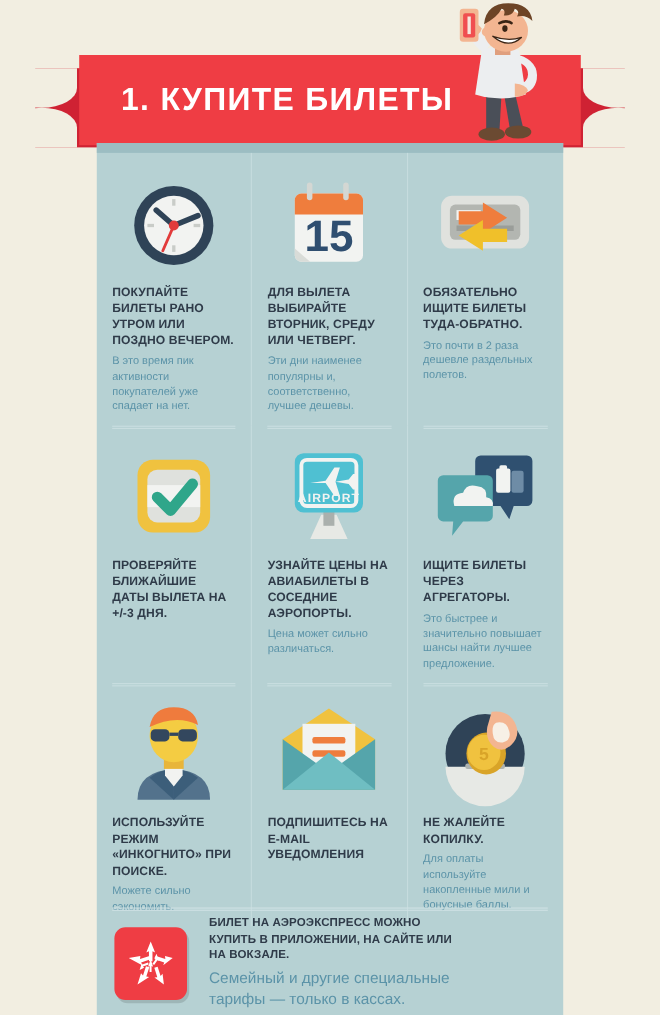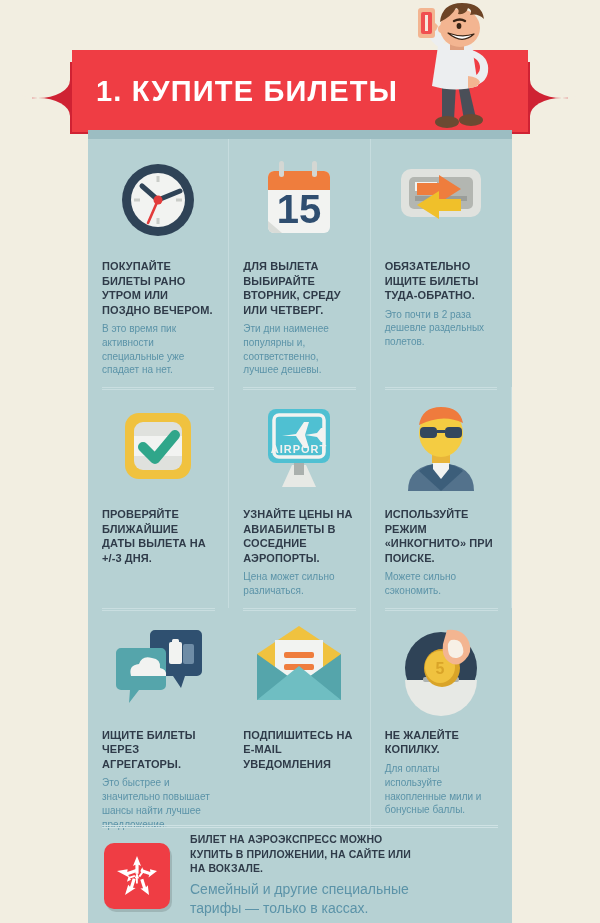--- a/index.html
+++ b/index.html
@@ -27,21 +27,21 @@
   .ribbon-tail.left::before, .ribbon-tail.left::after { left: -26px; }
   .ribbon-tail.right::before, .ribbon-tail.right::after { left: 26px; }
 
   .ribbon-main {
     position: absolute; left: 72px; top: 50px; width: 456px; height: 82px;
     background: #ef3d44;
     display: flex; align-items: center;
   }
   .ribbon-title {
     color: #ffffff; font-size: 29px; font-weight: bold; letter-spacing: 1.2px;
-    padding-left: 24px; white-space: nowrap;
+    padding-left: 38px; white-space: nowrap;
   }
 
   
   .mascot { position: absolute; left: 398px; top: 2px; width: 108px; height: 133px; }
 
   
   .panel {
     position: absolute; left: 88px; top: 130px; width: 424px; height: 793px;
     background: #b6d1d3;
   }
@@ -51,21 +51,21 @@
     position: absolute; left: 0; top: 9px; width: 424px;
     display: grid; grid-template-columns: repeat(3, 1fr);
   }
   .cell { position: relative; padding: 16px 14px 10px 14px; }
   .cell.c1, .cell.c2 { border-right: 1px solid #c6dcde; }
   .cell .hr-top {
     position:absolute; left:14px; right:14px; top:0; height:3px;
     border-top:1px solid #c9dee0; border-bottom:1px solid #c9dee0;
   }
 
-  .icon-wrap { height: 96px; display:flex; align-items:flex-start; justify-content:center; margin-bottom: 8px; }
+  .icon-wrap { height: 96px; display:flex; align-items:center; justify-content:center; margin-bottom: 8px; }
 
   .headline {
     color: #2f3b49; font-size: 11px; font-weight: bold; line-height: 1.32;
     text-transform: uppercase; letter-spacing: .1px; margin-bottom: 5px;
   }
   .subtext { color: #5b93a8; font-size: 10px; line-height: 1.38; }
 
   
   .bottom-div {
     position:absolute; left:14px; right:14px; bottom:95px; height:3px;
@@ -150,21 +150,21 @@
             <rect x="41.5" y="63" width="3" height="6" fill="#c9ccc8"></rect>
             <rect x="19" y="43.5" width="6" height="3" fill="#c9ccc8"></rect>
             <rect x="61" y="43.5" width="6" height="3" fill="#c9ccc8"></rect>
             <path d="M43 45 L27 31" stroke="#2f4357" stroke-width="5" stroke-linecap="round"></path>
             <path d="M43 45 L65 36" stroke="#2f4357" stroke-width="5" stroke-linecap="round"></path>
             <path d="M43 45 L33 68" stroke="#e23b3b" stroke-width="2.6" stroke-linecap="round"></path>
             <circle cx="43" cy="45" r="4.5" fill="#e23b3b"></circle>
           </svg>
         </div>
         <div class="headline">ПОКУПАЙТЕ БИЛЕТЫ РАНО УТРОМ ИЛИ ПОЗДНО ВЕЧЕРОМ.</div>
-        <div class="subtext">В это время пик активности специальные уже спадает на нет.</div>
+        <div class="subtext">В это время пик активности покупателей уже спадает на нет.</div>
       </div>
 
       <div class="cell c2">
         <div class="icon-wrap">
           <svg width="86" height="86" viewBox="0 0 86 86">
             <rect x="12" y="16" width="62" height="62" rx="6" fill="#f2f3f1"></rect>
             <path d="M12 22 a6 6 0 0 1 6 -6 h50 a6 6 0 0 1 6 6 v13 h-62 Z" fill="#ef7d3d"></path>
             <path d="M12 66 l14 12 h-8 a6 6 0 0 1 -6 -6 Z" fill="#d9dcd8"></path>
             <rect x="23" y="6" width="5" height="16" rx="2.5" fill="#d4d7d3"></rect>
             <rect x="56" y="6" width="5" height="16" rx="2.5" fill="#d4d7d3"></rect>
@@ -210,56 +210,56 @@
             <path d="M36 62 h14 l10 22 h-34 Z" fill="#e7e9e5"></path>
             <rect x="38" y="56" width="10" height="16" fill="#aab0ad"></rect>
             <rect x="12" y="6" width="62" height="54" rx="8" fill="#4fc0d2"></rect>
             <rect x="18" y="12" width="50" height="42" rx="5" fill="none" stroke="#f2f3f1" stroke-width="3.5"></rect>
             <path d="M26 33 l14 -2 l8 -12 l5 0 l-4 13 l12 -2 l4 -5 l4 0 l-2 7 l2 7 l-4 0 l-4 -5 l-12 -2 l4 13 l-5 0 l-8 -12 Z" fill="#f2f3f1"></path>
             <text x="43" y="50" text-anchor="middle" font-family="Liberation Sans, sans-serif" font-size="11" font-weight="bold" fill="#f2f3f1" letter-spacing="1">AIRPORT</text>
           </svg>
         </div>
         <div class="headline">УЗНАЙТЕ ЦЕНЫ НА АВИАБИЛЕТЫ В СОСЕДНИЕ АЭРОПОРТЫ.</div>
         <div class="subtext">Цена может сильно различаться.</div>
+      </div>
+
+      <div class="cell c3">
+        <div class="hr-top"></div>
+        <div class="icon-wrap">
+          <svg width="96" height="86" viewBox="0 0 96 86">
+            <path d="M44 6 h42 a5 5 0 0 1 5 5 v36 a5 5 0 0 1 -5 5 h-12 l-4 12 l-8 -12 h-18 a5 5 0 0 1 -5 -5 v-36 a5 5 0 0 1 5 -5 Z" fill="#2f5070"></path>
+            <rect x="58" y="18" width="13" height="22" rx="2" fill="#f2f3f1"></rect>
+            <rect x="61" y="15" width="7" height="5" rx="1.5" fill="#f2f3f1"></rect>
+            <rect x="72" y="20" width="11" height="20" rx="2" fill="#6e8ca6"></rect>
+            <path d="M10 24 h40 a5 5 0 0 1 5 5 v32 a5 5 0 0 1 -5 5 h-22 l-10 13 l1 -13 h-9 a5 5 0 0 1 -5 -5 v-32 a5 5 0 0 1 5 -5 Z" fill="#55a5ab"></path>
+            <path d="M20 52 q-3 -11 8 -12 q3 -9 13 -6 q9 1 8 10 q7 1 6 8 Z" fill="#f2f3f1"></path>
+          </svg>
+        </div>
+        <div class="headline">ИЩИТЕ БИЛЕТЫ ЧЕРЕЗ АГРЕГАТОРЫ.</div>
+        <div class="subtext">Это быстрее и значительно повышает шансы найти лучшее предложение.</div>
       </div>
 
       <div class="cell c1">
         <div class="hr-top"></div>
         <div class="icon-wrap">
           <svg width="90" height="92" viewBox="0 0 90 92">
             <path d="M12 88 q0 -26 33 -28 q33 2 33 28 Z" fill="#53728c"></path>
             <path d="M45 60 q-14 1 -22 8 l22 20 Z" fill="#3c5e7a"></path>
             <path d="M45 60 q14 1 22 8 l-22 20 Z" fill="#3c5e7a"></path>
             <path d="M37 56 h16 v10 l-8 10 l-8 -10 Z" fill="#f2f3f1"></path>
             <rect x="36" y="44" width="18" height="16" fill="#e8b53a"></rect>
             <ellipse cx="45" cy="30" rx="22" ry="24" fill="#f4cc42"></ellipse>
             <path d="M23 22 q3 -18 22 -18 q19 0 22 16 q-20 -10 -44 2 Z" fill="#ef7b3d"></path>
             <rect x="24" y="24" width="17" height="11" rx="4" fill="#33475e"></rect>
             <rect x="49" y="24" width="17" height="11" rx="4" fill="#33475e"></rect>
             <rect x="41" y="27" width="8" height="3" fill="#33475e"></rect>
           </svg>
         </div>
         <div class="headline">ИСПОЛЬЗУЙТЕ РЕЖИМ «ИНКОГНИТО» ПРИ ПОИСКЕ.</div>
         <div class="subtext">Можете сильно сэкономить.</div>
-      </div>
-
-      <div class="cell c3">
-        <div class="hr-top"></div>
-        <div class="icon-wrap">
-          <svg width="96" height="86" viewBox="0 0 96 86">
-            <path d="M44 6 h42 a5 5 0 0 1 5 5 v36 a5 5 0 0 1 -5 5 h-12 l-4 12 l-8 -12 h-18 a5 5 0 0 1 -5 -5 v-36 a5 5 0 0 1 5 -5 Z" fill="#2f5070"></path>
-            <rect x="58" y="18" width="13" height="22" rx="2" fill="#f2f3f1"></rect>
-            <rect x="61" y="15" width="7" height="5" rx="1.5" fill="#f2f3f1"></rect>
-            <rect x="72" y="20" width="11" height="20" rx="2" fill="#6e8ca6"></rect>
-            <path d="M10 24 h40 a5 5 0 0 1 5 5 v32 a5 5 0 0 1 -5 5 h-22 l-10 13 l1 -13 h-9 a5 5 0 0 1 -5 -5 v-32 a5 5 0 0 1 5 -5 Z" fill="#55a5ab"></path>
-            <path d="M20 52 q-3 -11 8 -12 q3 -9 13 -6 q9 1 8 10 q7 1 6 8 Z" fill="#f2f3f1"></path>
-          </svg>
-        </div>
-        <div class="headline">ИЩИТЕ БИЛЕТЫ ЧЕРЕЗ АГРЕГАТОРЫ.</div>
-        <div class="subtext">Это быстрее и значительно повышает шансы найти лучшее предложение.</div>
       </div>
 
       <div class="cell c2">
         <div class="hr-top"></div>
         <div class="icon-wrap">
           <svg width="100" height="86" viewBox="0 0 100 86">
             <path d="M8 30 L50 2 L92 30 L92 76 L8 76 Z" fill="#f0c23f"></path>
             <rect x="26" y="16" width="48" height="46" fill="#f2f3f1"></rect>
             <rect x="35" y="28" width="30" height="6" rx="2" fill="#ef7d3d"></rect>
             <rect x="35" y="40" width="30" height="6" rx="2" fill="#ef7d3d"></rect>

